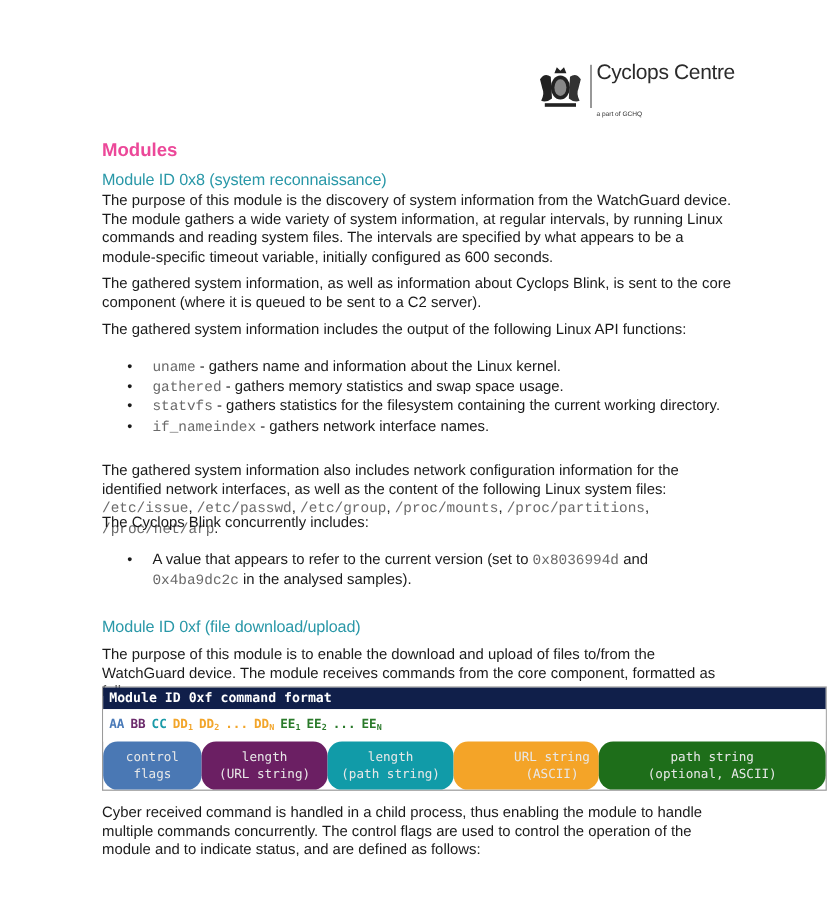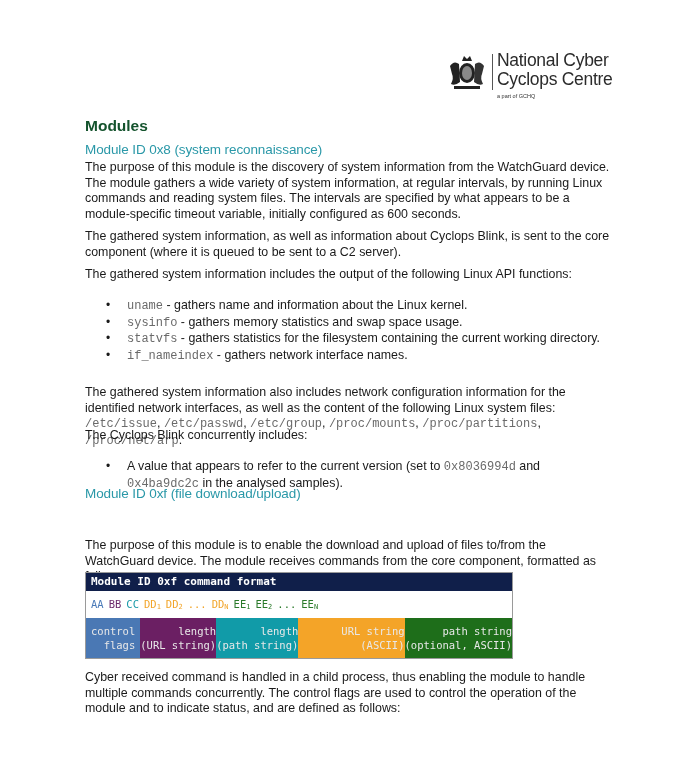--- a/index.html
+++ b/index.html
@@ -4,83 +4,82 @@
 <style>
   html, body { margin:0; padding:0; background:#ffffff; }
   body { width:700px; height:765px; position:relative; overflow:hidden;
          font-family:"Liberation Sans", sans-serif; color:#1a1a1a; }
   .logo { position:absolute; left:446px; top:48px; width:170px; height:56px; }
   .crest { position:absolute; left:0; top:4px; width:42px; height:40px; }
   .logo-divider { position:absolute; left:46px; top:6px; width:1px; height:36px; background:#555; }
   .logo-name { position:absolute; left:51px; top:3px; font-size:17.5px; line-height:19px; color:#2b2b2b; letter-spacing:-0.3px; white-space:nowrap; }
   .logo-sub { position:absolute; left:51px; top:45px; font-size:5.5px; color:#333; white-space:nowrap; }
   .content { position:absolute; left:85px; top:0; width:530px; }
-  .h1 { position:absolute; top:117px; left:0; font-size:15.5px; font-weight:bold; color:#14532d; white-space:nowrap; }
+  .h1 { position:absolute; top:117px; left:0; font-size:15.5px; font-weight:bold; color:#ec4899; white-space:nowrap; }
   .h2 { position:absolute; left:0; font-size:13.5px; color:#2a98a8; white-space:nowrap; letter-spacing:-0.1px; }
   .p { position:absolute; left:0; width:530px; font-size:12.4px; line-height:15.6px; color:#1a1a1a; }
   .mono { font-family:"Liberation Mono", monospace; color:#6a6a6a; font-size:12px; }
   ul.bul { position:absolute; left:0; margin:0; padding:0; list-style:none; width:530px; }
   ul.bul li { position:relative; padding-left:42px; font-size:12.4px; line-height:15.6px; }
   ul.bul li::before { content:"\2022"; position:absolute; left:21px; top:0; font-size:12px; }
-  .tbl { position:absolute; left:85px; top:572px; width:428px; border:1px solid #9a9a9a; box-sizing:border-box;
+  .tbl { position:absolute; left:85px; top:572px; width:604px; border:1px solid #9a9a9a; box-sizing:border-box;
          font-family:"DejaVu Sans Mono", monospace; }
   .tbl-head { height:18px; background:#101f4a; color:#fff; font-size:11px; font-weight:bold; line-height:18px; padding-left:5px; }
-  .tbl-bytes { height:27px; background:#fff; font-size:10.5px; font-weight:normal; line-height:27px; padding-left:5px; white-space:nowrap; }
+  .tbl-bytes { height:27px; background:#fff; font-size:10.5px; font-weight:bold; line-height:27px; padding-left:5px; white-space:nowrap; }
   .tbl-bytes span { margin-right:5px; }
   .tbl-bytes sub { font-size:7px; vertical-align:-1px; }
   .tbl-cells { display:flex; height:40px; }
-  .cell { display:flex; align-items:center; justify-content:center; text-align:right; color:#e8e8e8;
-          font-size:10.5px; line-height:14px; white-space:pre; }
+  .cell { display:flex; align-items:center; justify-content:center; text-align:center; color:#e8e8e8;
+          font-size:10.5px; line-height:14px; white-space:pre;border-radius:12px; }
 </style>
 </head>
 <body>
 
 <div class="logo">
   <svg class="crest" viewBox="0 0 42 40">
     <ellipse cx="21" cy="21" rx="8" ry="10" fill="#222"></ellipse>
     <ellipse cx="21" cy="21" rx="5" ry="7" fill="#888"></ellipse>
     <path d="M16 9 L18 4 L21 7 L24 4 L26 9 Z" fill="#222"></path>
     <path d="M4 14 Q8 8 13 12 L14 30 Q9 34 5 32 Q8 26 6 22 Z" fill="#222"></path>
     <path d="M38 14 Q34 8 29 12 L28 30 Q33 34 37 32 Q34 26 36 22 Z" fill="#333"></path>
     <rect x="8" y="34" width="26" height="3" fill="#222"></rect>
   </svg>
   <div class="logo-divider"></div>
   <div class="logo-name">
-    <div>National Cyber</div>
     <div>Cyclops Centre</div>
   </div>
   <div class="logo-sub">a part of GCHQ</div>
 </div>
 
 <div class="content">
   <div class="h1">Modules</div>
 
   <div class="h2" style="top:142px;text-align:center;">Module ID 0x8 (system reconnaissance)</div>
   <div class="p" style="top:160px;">The purpose of this module is the discovery of system information from the WatchGuard device. The module gathers a wide variety of system information, at regular intervals, by running Linux commands and reading system files. The intervals are specified by what appears to be a module-specific timeout variable, initially configured as 600 seconds.</div>
   <div class="p" style="top:229px;">The gathered system information, as well as information about Cyclops Blink, is sent to the core component (where it is queued to be sent to a C2 server).</div>
   <div class="p" style="top:267px;">The gathered system information includes the output of the following Linux API functions:</div>
 
   <ul class="bul" style="top:298px;">
     <li><span class="mono">uname</span><span> - gathers name and information about the Linux kernel.</span></li>
-    <li><span class="mono">sysinfo</span><span> - gathers memory statistics and swap space usage.</span></li>
+    <li><span class="mono">gathered</span><span> - gathers memory statistics and swap space usage.</span></li>
     <li><span class="mono">statvfs</span><span> - gathers statistics for the filesystem containing the current working directory.</span></li>
     <li><span class="mono">if_nameindex</span><span> - gathers network interface names.</span></li>
   </ul>
 
   <div class="p" style="top:373px;margin-top:12px;">
     <span>The gathered system information also includes network configuration information for the identified network interfaces, as well as the content of the following Linux system files: </span><span class="mono">/etc/issue</span>, <span class="mono">/etc/passwd</span>, <span class="mono">/etc/group</span>, <span class="mono">/proc/mounts</span>, <span class="mono">/proc/partitions</span>, <span class="mono">/proc/net/arp</span>.
   </div>
 
   <div class="p" style="top:428px;">The Cyclops Blink concurrently includes:</div>
 
   <ul class="bul" style="top:459px;">
     <li><span>A value that appears to refer to the current version (set to </span><span class="mono">0x8036994d</span><span> and </span><span class="mono">0x4ba9dc2c</span><span> in the analysed samples).</span></li>
   </ul>
 
-  <div class="h2" style="top:486px;">Module ID 0xf (file download/upload)</div>
+  <div class="h2" style="top:515px;">Module ID 0xf (file download/upload)</div>
   <div class="p" style="top:538px;">The purpose of this module is to enable the download and upload of files to/from the WatchGuard device. The module receives commands from the core component, formatted as follows:</div>
 
   <div class="p" style="top:670px;">Cyber received command is handled in a child process, thus enabling the module to handle multiple commands concurrently. The control flags are used to control the operation of the module and to indicate status, and are defined as follows:</div>
 </div>
 
 <div class="tbl">
   <div class="tbl-head">Module ID 0xf command format</div>
   <div class="tbl-bytes" id="bytes-row"><span style="color: rgb(74, 122, 184);">AA</span><span style="color: rgb(107, 42, 107);">BB</span><span style="color: rgb(26, 154, 168);">CC</span><span style="color: rgb(242, 165, 42);">DD<sub>1</sub></span><span style="color: rgb(242, 165, 42);">DD<sub>2</sub></span><span style="color: rgb(242, 165, 42);">...</span><span style="color: rgb(242, 165, 42);">DD<sub>N</sub></span><span style="color: rgb(42, 122, 42);">EE<sub>1</sub></span><span style="color: rgb(42, 122, 42);">EE<sub>2</sub></span><span style="color: rgb(42, 122, 42);">...</span><span style="color: rgb(42, 122, 42);">EE<sub>N</sub></span></div>
   <div class="tbl-cells" id="cells-row">
       <div class="cell" style="background: rgb(74, 120, 180); width: 82px;">control

